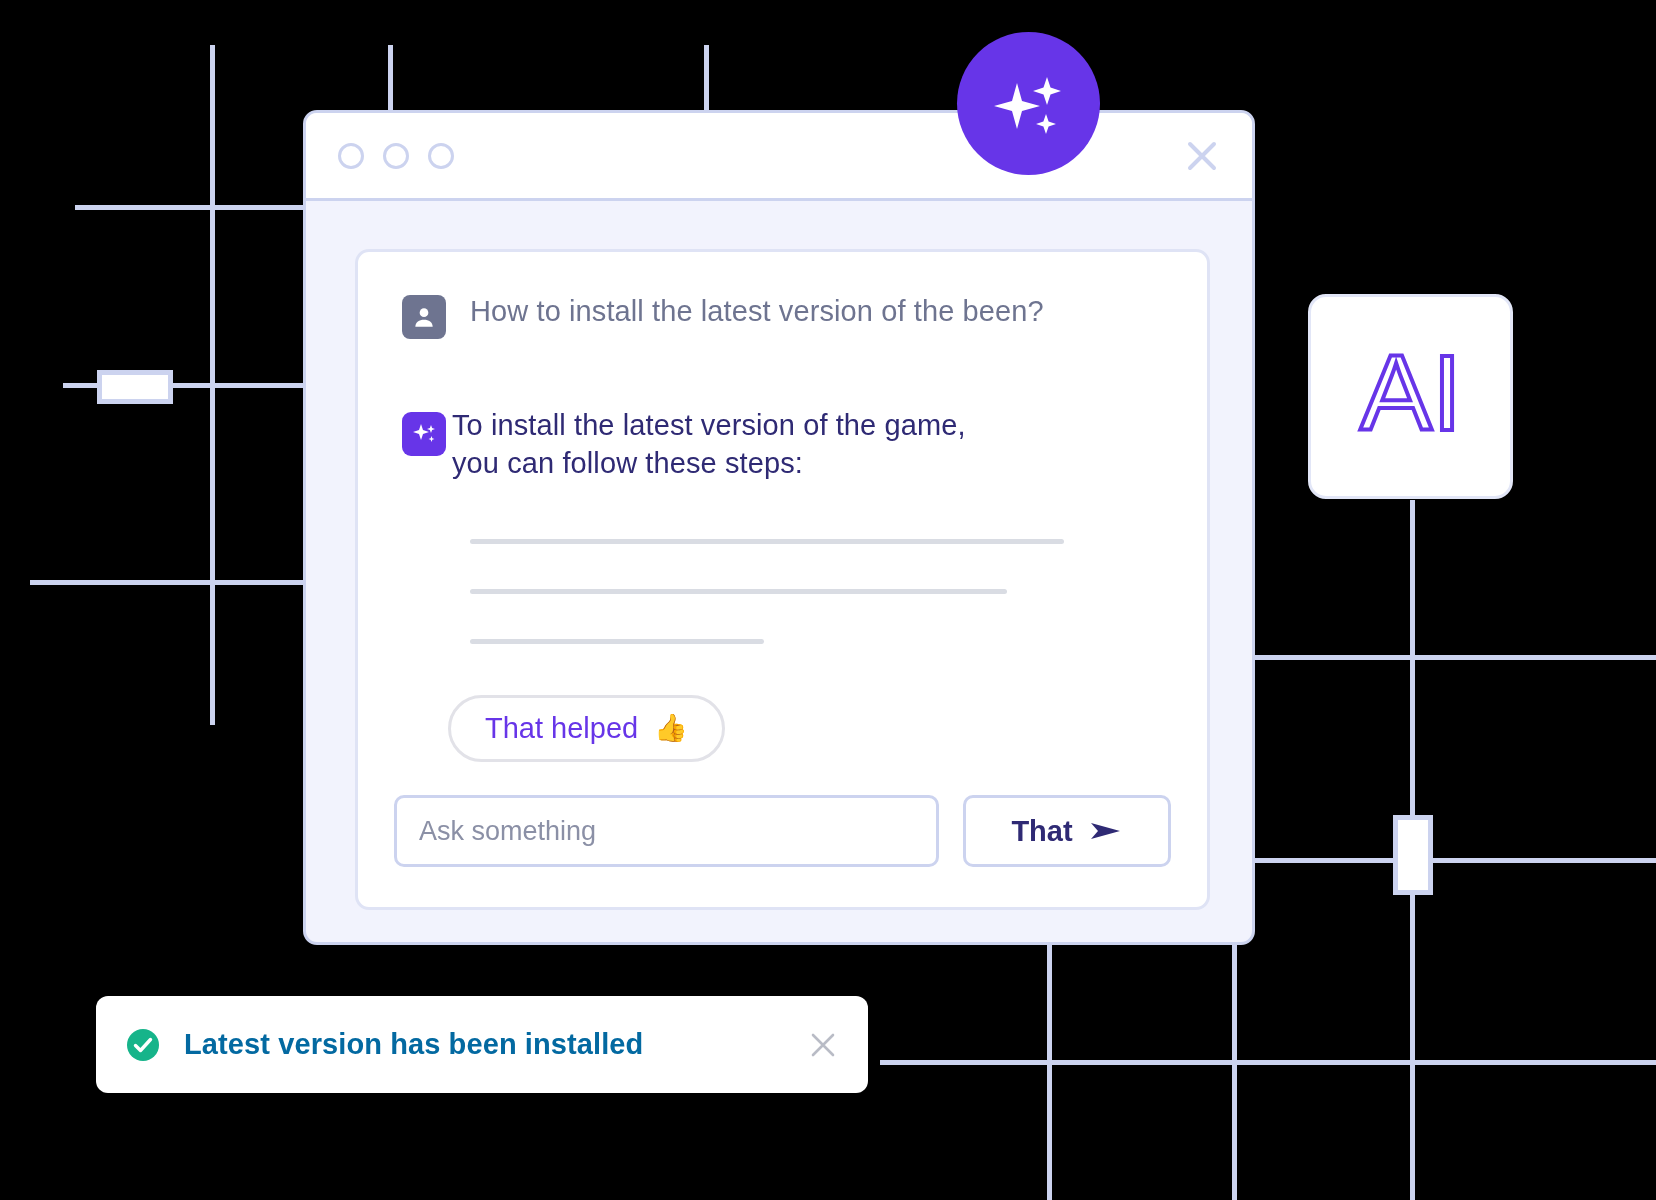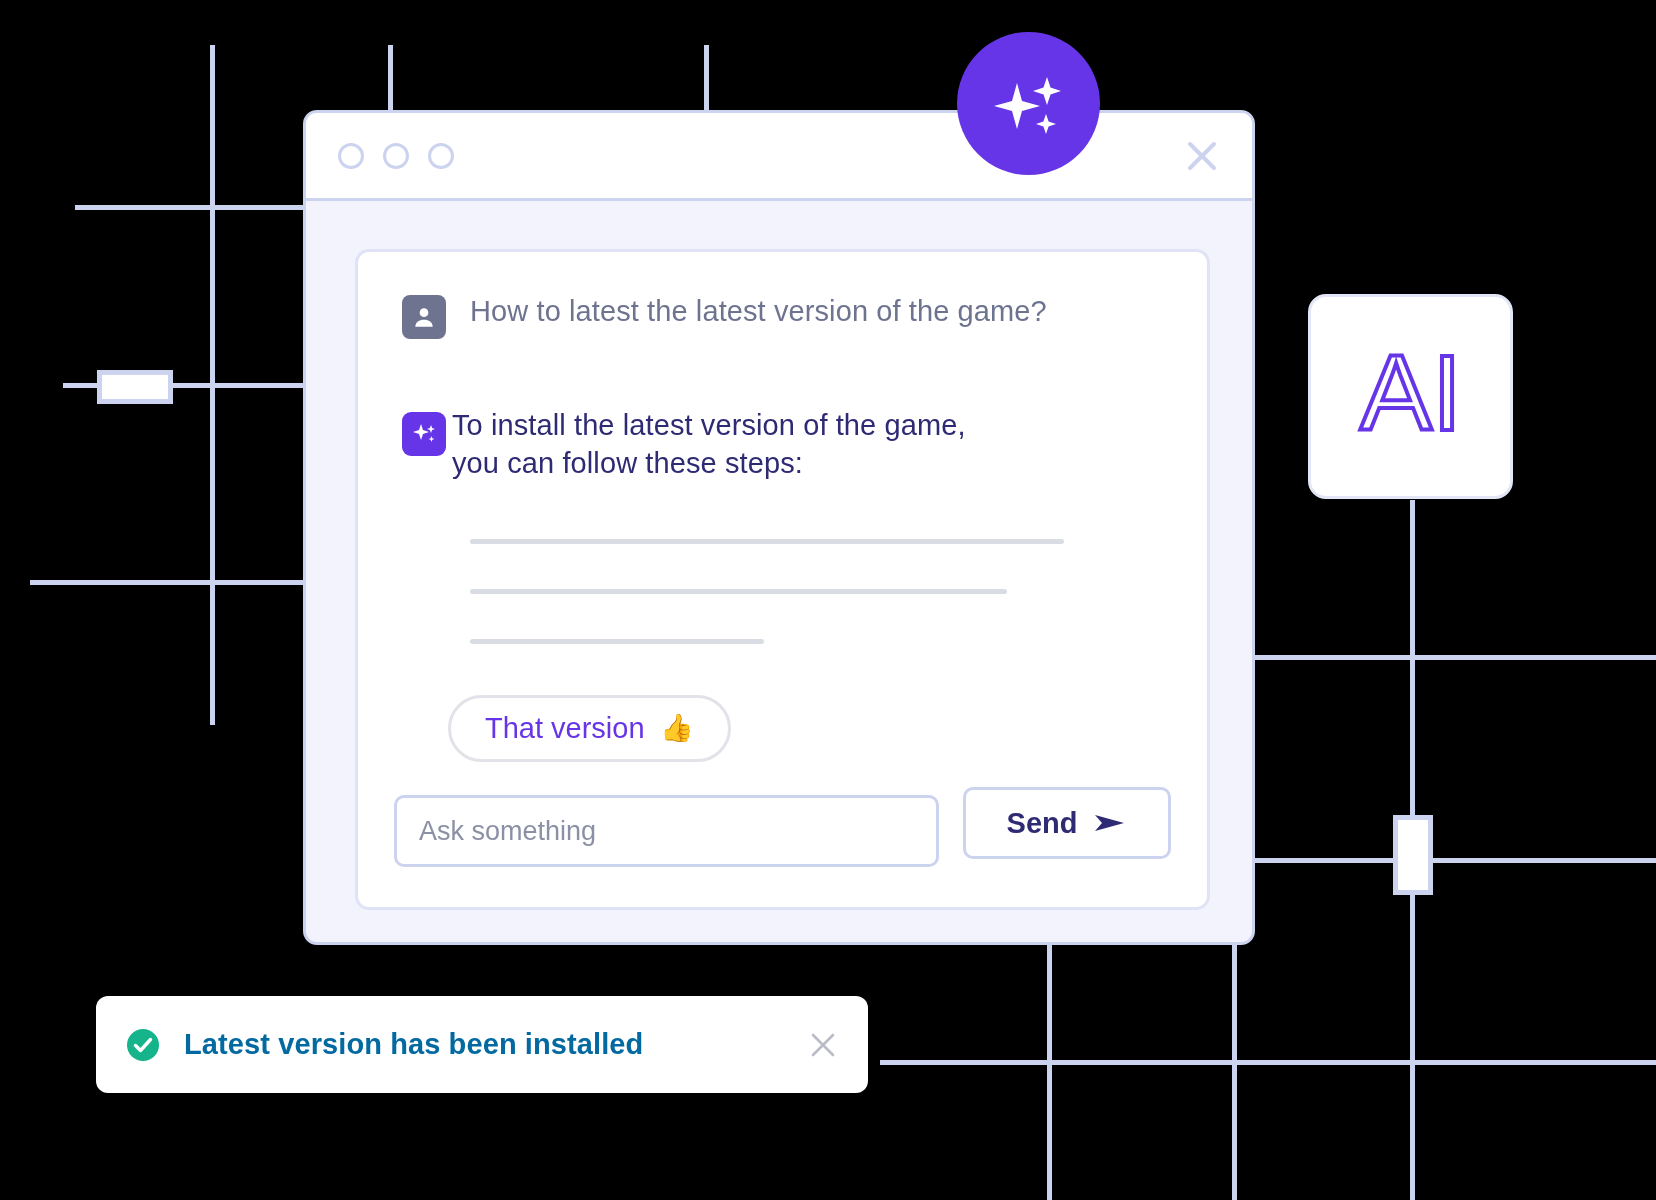--- a/index.html
+++ b/index.html
@@ -166,21 +166,20 @@
   .ask-input {
     flex: 1 1 auto;
     height: 72px;
     border: 3px solid #ccd3ef;
     border-radius: 10px;
     background: #ffffff;
     padding: 0 22px;
     font-family: "Liberation Sans", sans-serif;
     font-size: 27px;
     color: #3a3f55;
-    margin-top: 8px;
   }
   .ask-input::placeholder { color: #8b90a6; }
   .send-btn {
     flex: 0 0 auto;
     width: 208px;
     height: 72px;
     border: 3px solid #ccd3ef;
     border-radius: 10px;
     background: #ffffff;
     display: flex;
@@ -289,21 +288,21 @@
 
     <div class="chat-panel">
 
       <div class="msg-row">
         <span class="avatar-user">
           <svg width="26" height="26" viewBox="0 0 24 24" fill="#ffffff">
             <circle cx="12" cy="8" r="4"></circle>
             <path d="M4 21c0-4.2 3.6-6.5 8-6.5s8 2.3 8 6.5z"></path>
           </svg>
         </span>
-        <span class="user-text">How to latest the latest version of the game?</span>
+        <span class="user-text">How to install the latest version of the been?</span>
       </div>
 
       <div class="msg-row msg-ai">
         <span class="avatar-ai">
           <svg width="30" height="30" viewBox="0 0 30 30" fill="#ffffff">
             <path d="M12 5 L14 11 L20 13 L14 15 L12 21 L10 15 L4 13 L10 11 Z"></path>
             <path d="M22 6 L23.1 8.9 L26 10 L23.1 11.1 L22 14 L20.9 11.1 L18 10 L20.9 8.9 Z"></path>
             <path d="M22.5 17 L23.3 19.2 L25.5 20 L23.3 20.8 L22.5 23 L21.7 20.8 L19.5 20 L21.7 19.2 Z"></path>
           </svg>
         </span>
@@ -311,28 +310,28 @@
 you can follow these steps:</span>
       </div>
 
       <div class="skeletons">
         <div class="skel" style="width:594px;"></div>
         <div class="skel" style="width:537px;"></div>
         <div class="skel" style="width:294px;"></div>
       </div>
 
       <button class="helped-btn">
-        <span>That version</span>
+        <span>That helped</span>
         <span class="helped-emoji">👍</span>
       </button>
 
       <div class="composer">
         <input class="ask-input" type="text" placeholder="Ask something" style="">
         <button class="send-btn">
-          <span class="send-label">Send</span>
+          <span class="send-label">That</span>
           <svg width="34" height="26" viewBox="0 0 34 26">
             <path d="M2 5 L31 13 L2 21 L9 13 Z" fill="#2f2a74"></path>
           </svg>
         </button>
       </div>
 
     </div>
   </div>
 
   <div class="sparkle-badge">

